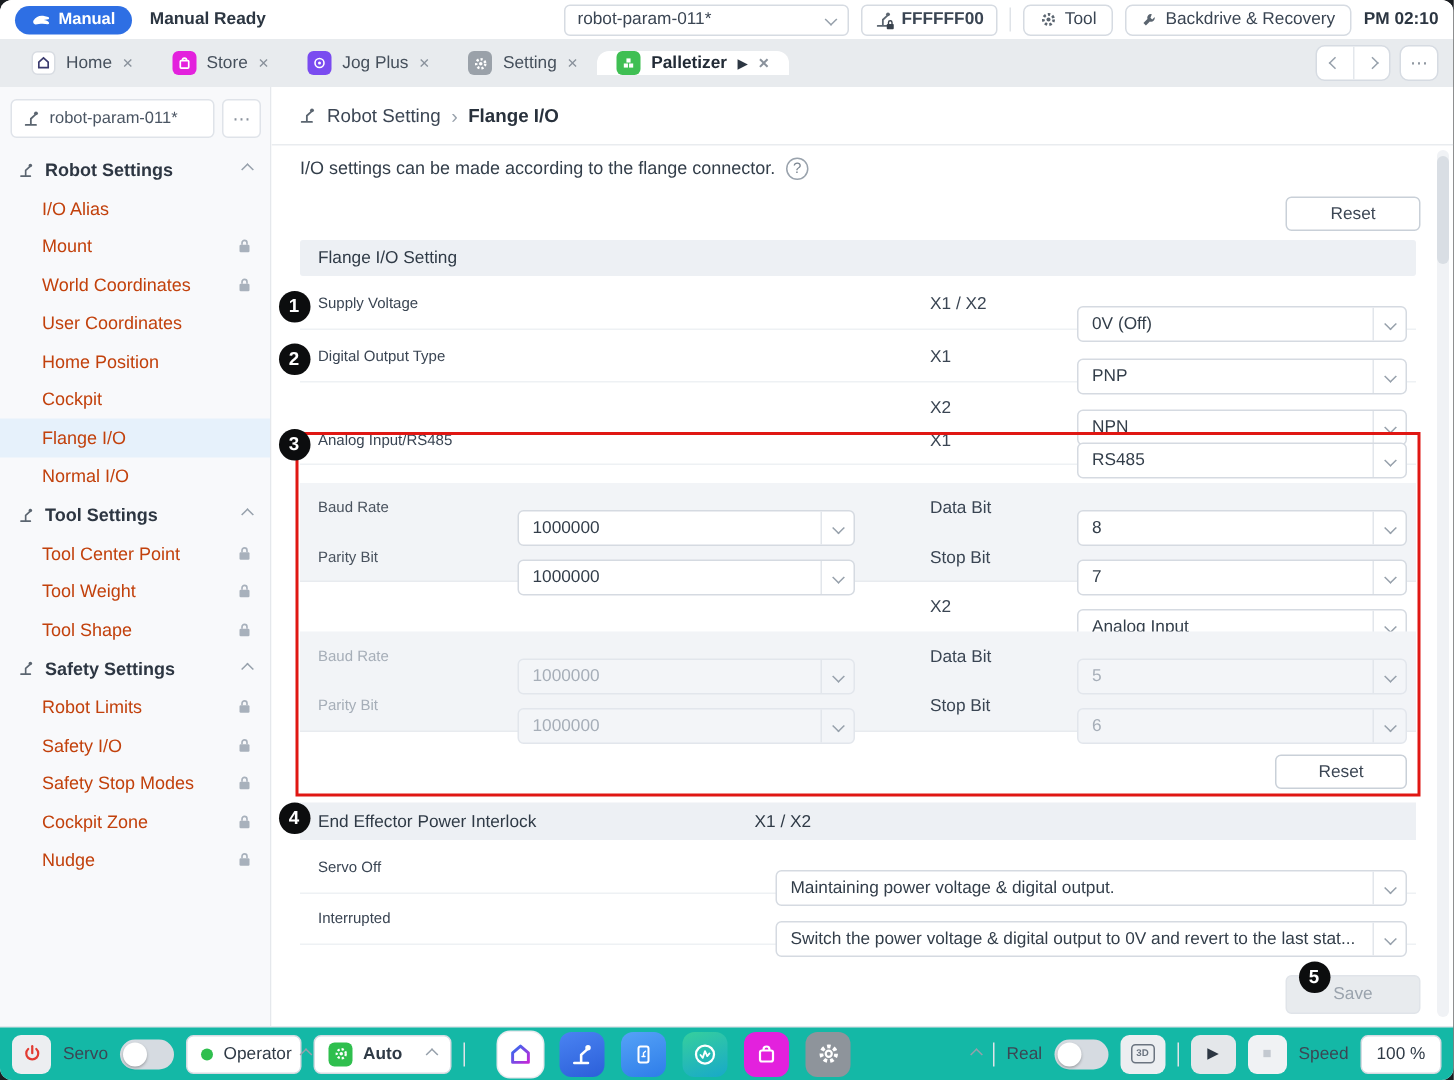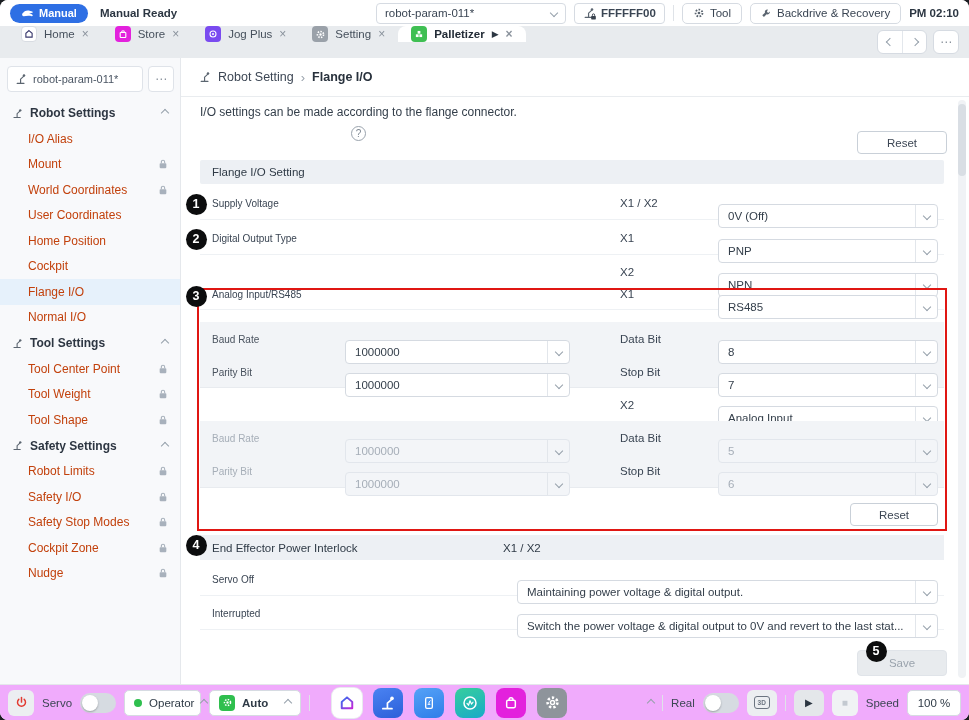--- a/index.html
+++ b/index.html
@@ -21,21 +21,21 @@
   #topbar{height:26px;background:#fff;display:flex;align-items:center;padding:0 10px;gap:8px;}
   .manual-pill{background:var(--accent,#2e6fe4);color:#fff;border-radius:10px;height:19px;display:flex;align-items:center;gap:5px;padding:0 11px;font-weight:bold;font-size:11px;cursor:pointer;}
   .status-txt{font-weight:bold;color:#2c3642;font-size:11.5px;margin-left:4px;}
   .tb-box{height:21px;border:1px solid #d6dbe2;border-radius:4px;background:#fff;display:flex;align-items:center;gap:6px;padding:0 8px;font-size:11.5px;color:#3a4553;cursor:pointer;}
   #param-select{width:190px;}
   #param-select span.txt{flex:1;}
   .tb-btn{height:21px;border:1px solid #d6dbe2;border-radius:5px;background:#fff;display:flex;align-items:center;gap:5px;padding:0 10px;font-size:11.5px;color:#3a4553;cursor:pointer;}
   .time-txt{font-weight:bold;color:#2c3642;font-size:11.5px;}
 
   
-  #tabbar{height:32px;background:#e8ebee;display:flex;align-items:flex-start;padding-left:8px;position:relative;}
+  #tabbar{height:32px;background:#e8ebee;display:flex;align-items:center;padding-left:8px;position:relative;}
   .tab{display:flex;align-items:center;gap:7px;padding:0 13px;font-size:11.5px;color:#46505c;cursor:pointer;position:relative;}
   .tab + .tab::before{content:"";position:absolute;left:0;top:8px;bottom:8px;width:1px;background:#d2d6dc;}
   .tab.active{background:#fff;border-radius:8px 8px 0 0;font-weight:bold;color:#222b36;}
   .tab.active::before{display:none;}
   .tab .x{color:#8a929c;font-size:12px;line-height:1;cursor:pointer;}
   .tab .playg{color:#2c3642;font-size:9px;}
   #tab-nav{position:absolute;right:10px;top:4px;display:flex;gap:6px;}
   .navgrp{display:flex;border:1px solid #d6dbe2;border-radius:6px;background:#fff;overflow:hidden;}
   .navgrp .nbtn{width:24px;height:22px;display:flex;align-items:center;justify-content:center;cursor:pointer;}
   .navgrp .nbtn+.nbtn{border-left:1px solid #e3e7ec;}
@@ -51,21 +51,21 @@
   .sgroup .sp{flex:1;}
   .sitem{display:flex;align-items:center;height:25.5px;padding:0 12px 0 28px;font-size:12px;color:#c2410c;cursor:pointer;}
   .sitem .sp{flex:1;}
   .sitem.sel{background:var(--selected-row,#e6f1fb);}
 
   
   #main{position:relative;flex:1;background:#fff;overflow:hidden;}
   #crumbbar{position:absolute;top:0;left:0;right:0;height:39px;border-bottom:1px solid #e9ecef;display:flex;align-items:center;gap:7px;padding-left:18px;font-size:12.5px;color:#3c4654;}
   #crumbbar .cur{font-weight:bold;color:#28313c;}
   #crumbbar .gsep{color:#9aa3ad;font-size:13px;}
-  #desc-row{position:absolute;top:47px;left:19px;display:flex;align-items:center;gap:7px;font-size:12px;color:#333e4a;flex-direction:column;}
+  #desc-row{position:absolute;top:47px;left:19px;display:flex;align-items:flex-start;gap:7px;font-size:12px;color:#333e4a;}
   .help-c{width:15px;height:15px;border:1px solid #9aa3ad;border-radius:50%;color:#7d8792;font-size:10px;display:flex;align-items:center;justify-content:center;cursor:pointer;}
   .btn{background:#fff;border:1px solid #c9d0d8;border-radius:4px;font-size:11.5px;color:#3c4654;display:flex;align-items:center;justify-content:center;cursor:pointer;}
   #reset1{position:absolute;top:73px;right:22px;width:90px;height:23px;}
   #sect-head{position:absolute;top:102px;left:19px;width:744px;height:24px;background:#edf0f4;border-radius:2px;display:flex;align-items:center;padding-left:12px;color:#2f3a46;font-size:11.5px;}
   .mrow{position:absolute;left:19px;width:744px;height:34px;border-bottom:1px solid #eef1f4;}
   .rlabel{position:absolute;left:12px;top:50%;transform:translateY(-50%);font-size:10px;color:#3a4553;white-space:nowrap;}
   .plabel{position:absolute;left:420px;top:50%;transform:translateY(-50%);font-size:11.5px;color:#3a4553;}
   .dd{position:absolute;top:50%;transform:translateY(-50%);height:24px;background:#fff;border:1px solid #d5dae1;border-radius:4px;display:flex;align-items:center;cursor:pointer;margin-top:13px;}
   .dd .val{flex:1;padding:0 9px;font-size:11.5px;color:#333e4a;white-space:nowrap;overflow:hidden;}
   .dd .cb{width:22px;align-self:stretch;border-left:1px solid #e2e6eb;display:flex;align-items:center;justify-content:center;}
@@ -81,21 +81,21 @@
   #ehead{position:absolute;top:477px;left:19px;width:744px;height:25px;background:#edf0f4;display:flex;align-items:center;font-size:11.5px;color:#2f3a46;}
   #ehead .el{padding-left:12px;width:303px;}
   .dd.wide{left:317px;width:421px;}
   #reset2{position:absolute;top:445px;right:31px;width:88px;height:23px;}
   #save-btn{position:absolute;top:592px;right:22px;width:90px;height:26px;background:#e8ebee;border:1px solid #e0e4e9;color:#9aa3ad;}
   .nbadge{position:absolute;width:21px;height:21px;border-radius:50%;background:#0c0d0e;color:#fff;font-weight:bold;font-size:12.5px;display:flex;align-items:center;justify-content:center;z-index:6;}
   .sbtrack{position:absolute;right:3px;top:42px;bottom:6px;width:8px;background:#f0f2f5;border-radius:4px;}
   .sbthumb{position:absolute;right:3px;top:46px;width:8px;height:72px;background:#d9dee4;border-radius:4px;cursor:pointer;}
 
   
-  #bottombar{height:36px;background:#f0abfc;border-top:1px solid #e4e7eb;display:flex;align-items:center;padding:0 8px;gap:8px;}
+  #bottombar{height:36px;background:#14b8a6;border-top:1px solid #e4e7eb;display:flex;align-items:center;padding:0 8px;gap:8px;}
   .sqbtn{width:26px;height:26px;background:#eceef1;border-radius:6px;display:flex;align-items:center;justify-content:center;flex:none;cursor:pointer;}
   .bb-select{height:26px;border:1px solid #d6dbe2;border-radius:5px;background:#fff;display:flex;align-items:center;gap:7px;padding:0 9px;cursor:pointer;font-size:11.5px;color:#2f3a46;}
   .gdot{width:8px;height:8px;border-radius:50%;background:var(--green,#2fbf4e);flex:none;}
   .dock{width:30px;height:30px;border-radius:8px;display:flex;align-items:center;justify-content:center;flex:none;cursor:pointer;}
   .lbl{font-size:11.5px;color:#3c4654;}
   #speed-box{height:26px;width:54px;border:1px solid #d6dbe2;border-radius:5px;background:#fff;display:flex;align-items:center;justify-content:center;font-size:11.5px;color:#2f3a46;}
   .playbtn{width:30px;height:26px;background:#e4e7ea;border-radius:6px;display:flex;align-items:center;justify-content:center;color:#2c3642;font-size:10px;cursor:pointer;}
   .stopbtn{width:26px;height:26px;background:#f0f2f4;border-radius:6px;display:flex;align-items:center;justify-content:center;color:#c3c9d0;font-size:10px;}
   .d3{width:16px;height:13px;border:1.4px solid #6b7480;border-radius:3px;color:#6b7480;font-size:6.5px;font-weight:bold;display:flex;align-items:center;justify-content:center;}
 </style>

